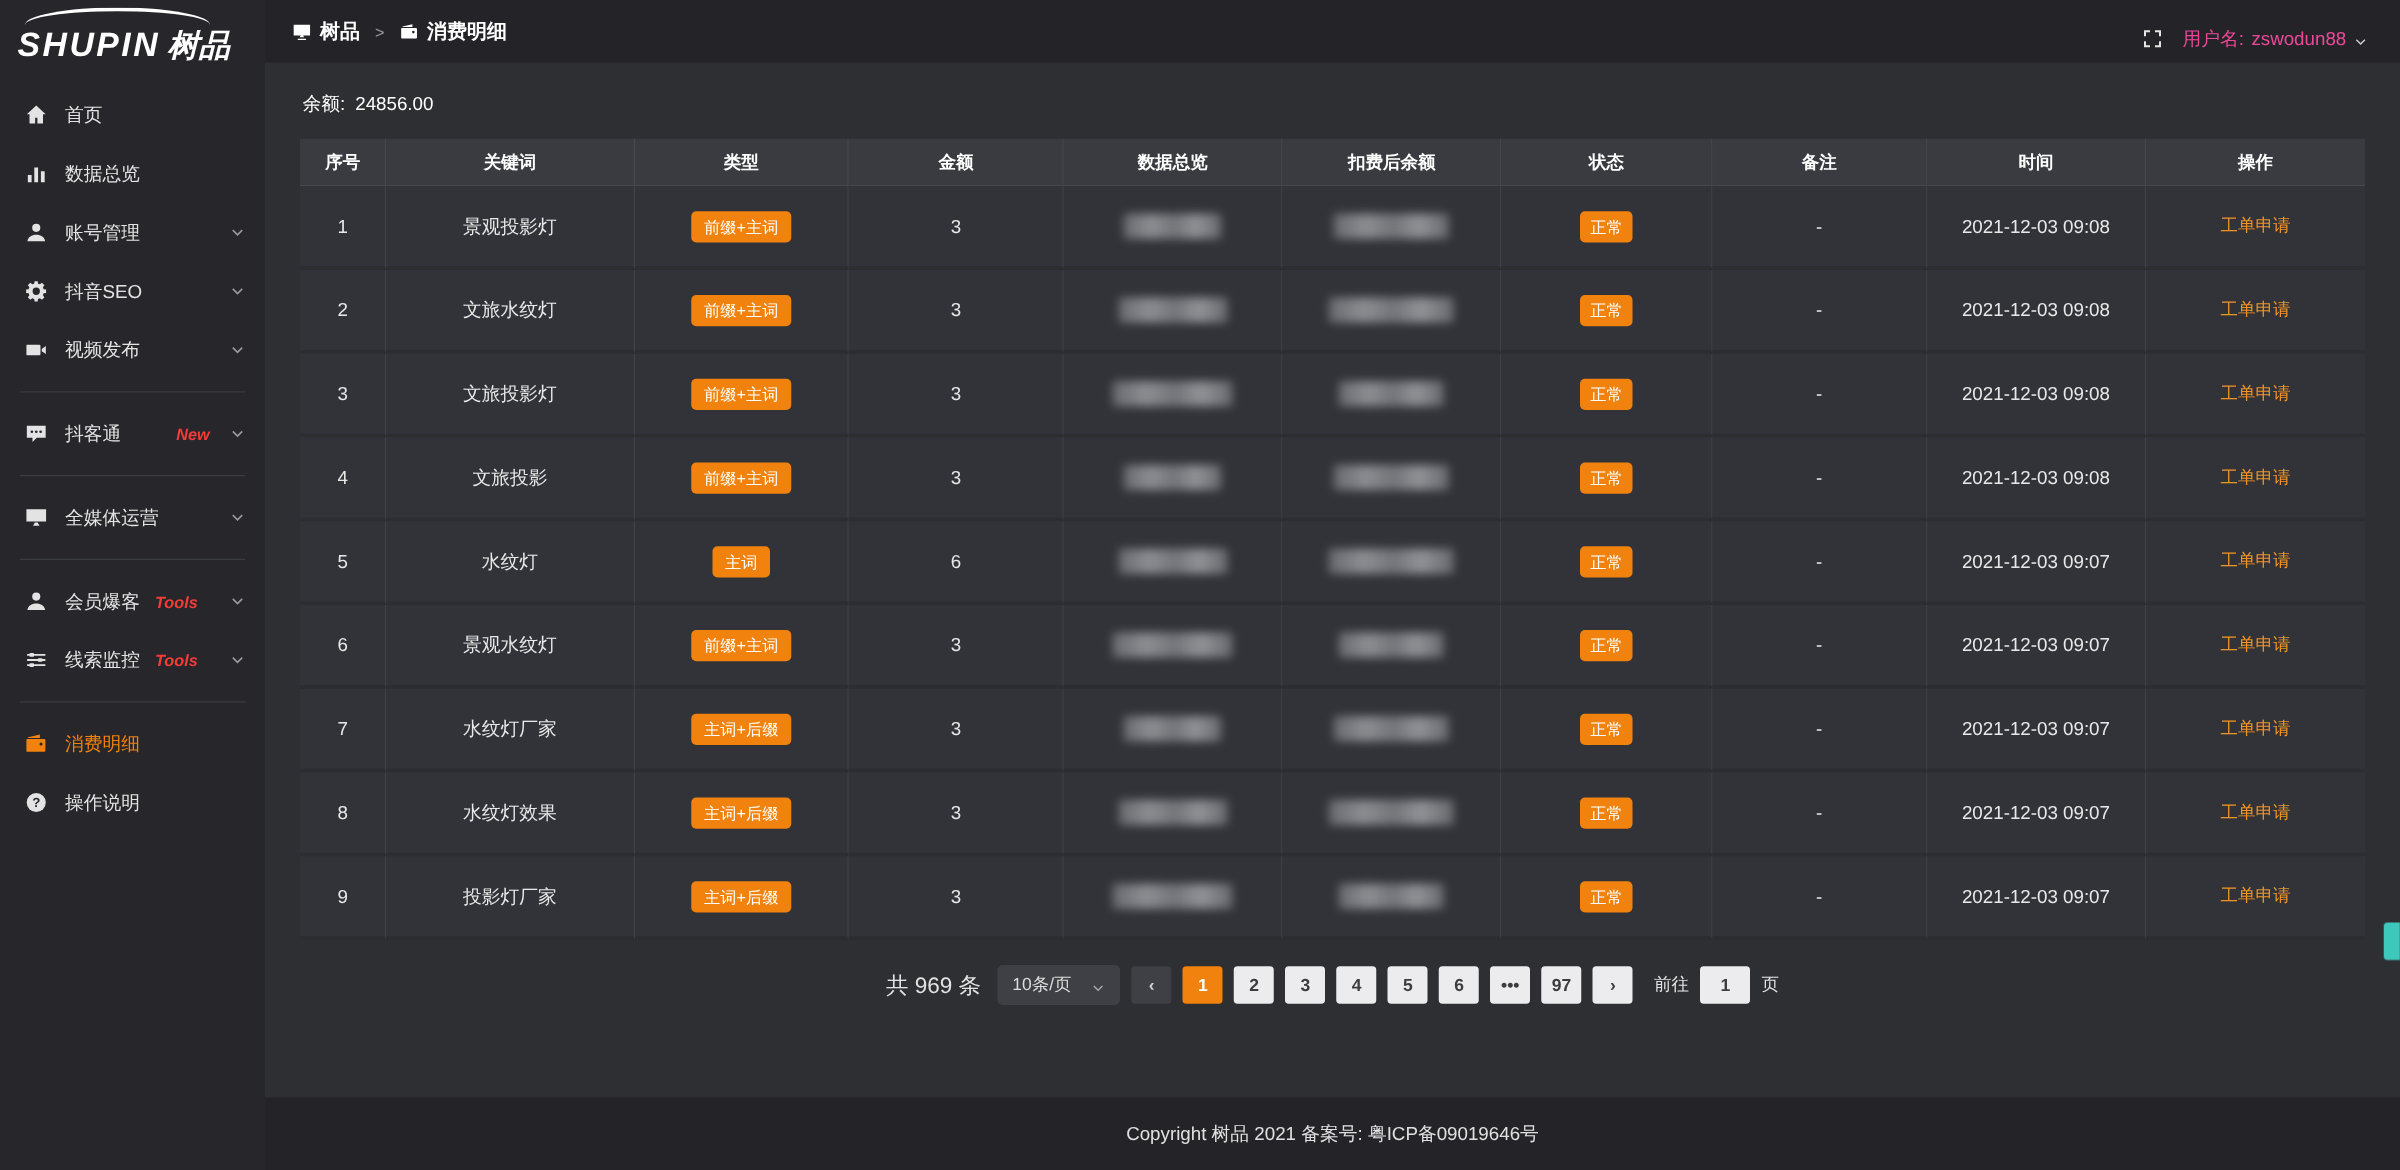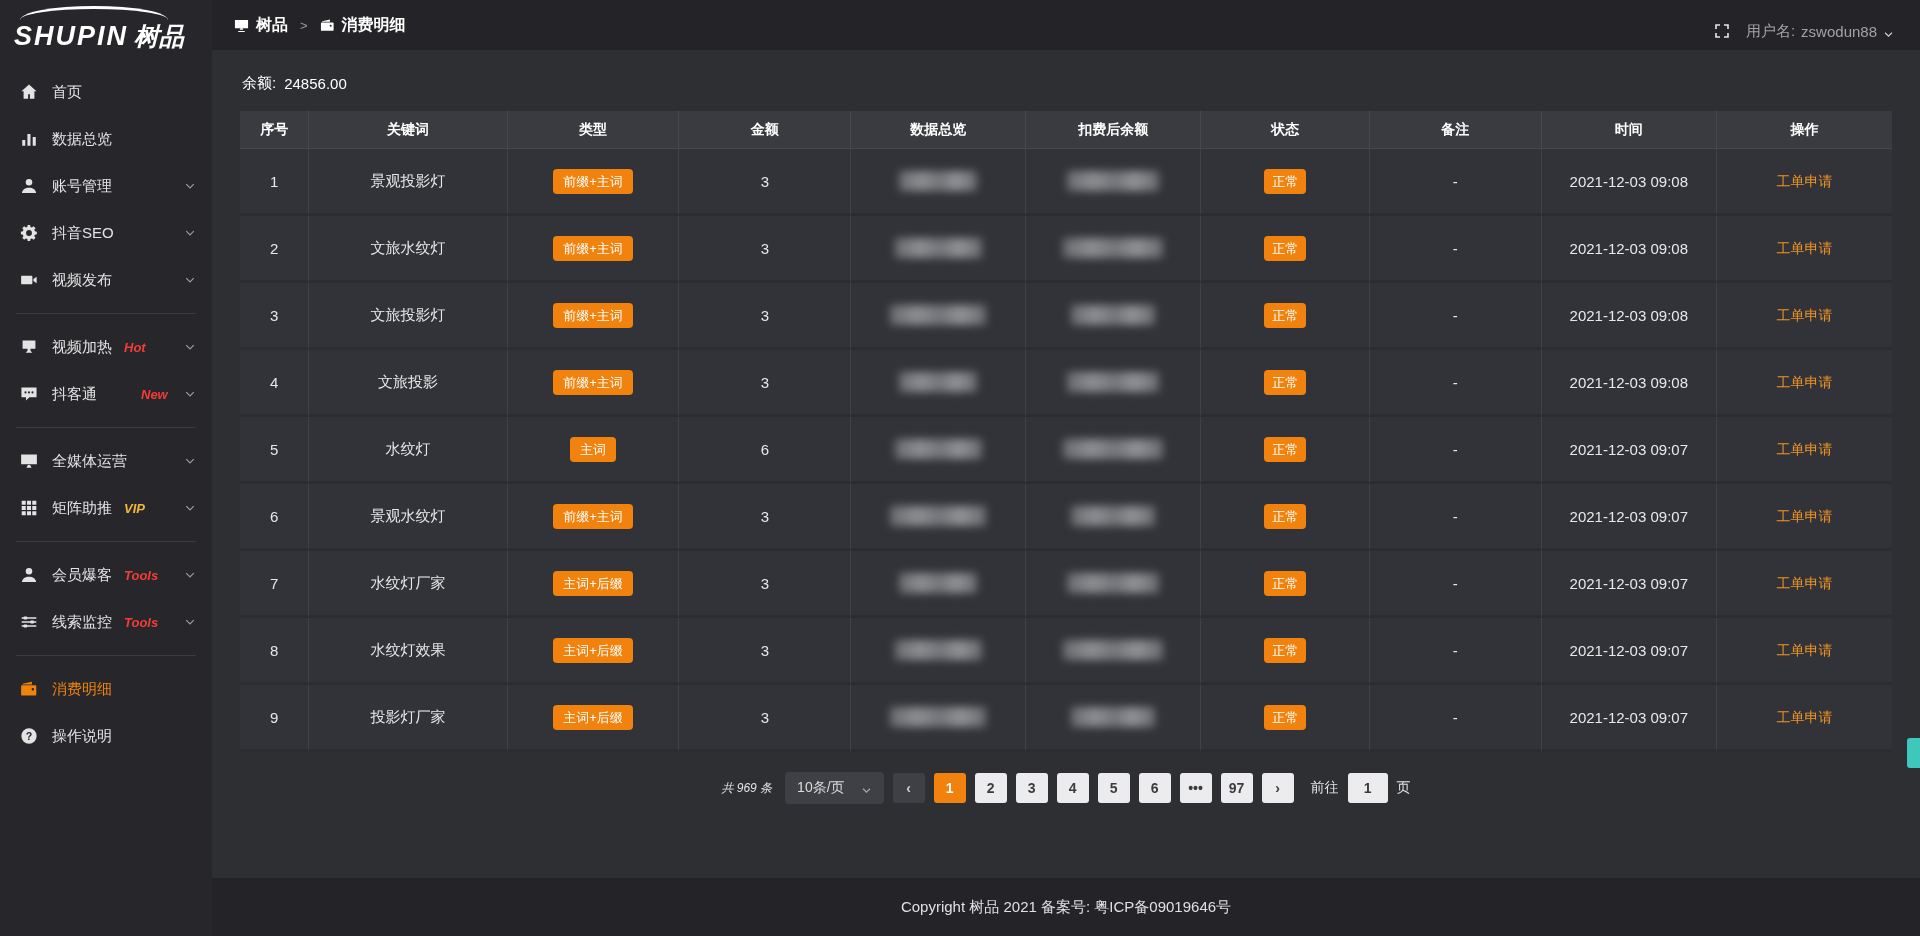--- a/index.html
+++ b/index.html
@@ -33,21 +33,21 @@
   
   .main-col { flex: 1; display: flex; flex-direction: column; min-width: 0; }
 
   .topbar { height: 50px; flex-shrink: 0; background: #242428; display: flex;
     align-items: center; justify-content: space-between; padding: 0 26px 0 22px; }
   .breadcrumb { display: flex; align-items: center; gap: 10px; font-size: 16px; font-weight: bold; color: #fff; }
   .bc-icon { width: 15px; height: 15px; display: inline-flex; }
   .bc-icon svg { width: 100%; height: 100%; fill: #fff; }
   .bc-item { display: flex; align-items: center; gap: 7px; cursor: pointer; }
   .bc-sep { color: #9a9a9e; font-size: 13px; font-weight: normal; padding: 0 2px; }
-  .topbar-right { display: flex; align-items: center; gap: 16px; font-size: 15px; color: #a3a3a3; margin-top: 12px; }
+  .topbar-right { display: flex; align-items: center; gap: 16px; font-size: 15px; color: #ec4899; margin-top: 12px; }
   .fs-icon { width: 16px; height: 16px; display: inline-flex; cursor: pointer; color: #e6e6e6; }
   .fs-icon svg { width: 100%; height: 100%; }
   .user-entry { display: flex; align-items: center; gap: 6px; cursor: pointer; }
   .user-chevron { width: 11px; height: 11px; color: #cfcfcf; }
   .user-chevron svg { width: 100%; height: 100%; }
 
   .content { flex: 1; padding: 20px 28px 0; overflow: hidden; }
   .balance-row { display: flex; align-items: center; gap: 8px; padding: 4px 2px 18px; }
   .balance-label { font-size: 15px; font-weight: normal; color: #fff; }
   .balance-value { font-size: 15px; font-weight: normal; color: #fff; }
@@ -62,21 +62,21 @@
   tbody td:last-child { border-right: none; }
   .badge { display: inline-block; background: #f0820d; color: #fff; font-size: 13px;
     padding: 6px 10px; border-radius: 4px; line-height: 1; }
   .badge-status { padding: 6px 8px; }
   .blur-block { height: 20px; margin: 0 auto; border-radius: 2px; opacity: .9; filter: blur(4px);
     background: linear-gradient(90deg,#6f7074,#97989c 28%,#7b7c80 52%,#9c9da1 74%,#6e6f73); }
   .action-link { color: #ef9426; font-size: 14px; cursor: pointer; text-decoration: none; }
 
   
   .pagination { display: flex; align-items: center; justify-content: center; gap: 9px; padding: 20px 0 0; }
-  .pg-total { color: #e2e2e2; font-size: 12px; margin-right: 4px; font-style: italic; }
+  .pg-total { color: #e2e2e2; font-size: 18px; margin-right: 4px; }
   .pg-size { display: flex; align-items: center; gap: 16px; background: #3f4045; color: #dcdcdc;
     border-radius: 4px; padding: 0 12px; height: 32px; font-size: 14px; cursor: pointer; }
   .pg-size .user-chevron { color: #a8a8ac; }
   .pg-btn { min-width: 32px; height: 30px; border: none; border-radius: 3px; background: #ececee;
     color: #3c3c40; font-size: 14px; font-weight: bold; cursor: pointer;
     display: inline-flex; align-items: center; justify-content: center; font-family: inherit; }
   .pg-btn.pg-prev { background: #3f4045; color: #cfcfcf; }
   .pg-btn.active { background: #f0820d; color: #fff; }
   .pg-goto { display: flex; align-items: center; gap: 9px; margin-left: 8px; color: #e2e2e2; font-size: 14px; }
   .pg-input { width: 40px; height: 30px; border: none; border-radius: 3px; background: #ececee;
@@ -161,34 +161,20 @@
     <span class="mi-chevron" style="display: inline-flex;">
             <svg viewBox="0 0 16 16">
               <polyline points="3,5.5 8,10.5 13,5.5" fill="none" stroke="currentColor" stroke-width="1.7"></polyline>
             </svg>
           </span>
   </div>
         <div class="menu-divider"></div>
         <div class="menu-item">
     <span class="mi-icon">
             <svg viewBox="0 0 16 16">
-              <path d="M2.3 2.3h11.4v7.2H2.3zM6.7 9.5h2.6v1.9l1.7 1.8H5l1.7-1.8z"></path>
-            </svg>
-          </span>
-    <span class="mi-label">视频加热</span>
-    <span class="mi-tag" style="display: inline; color: rgb(244, 59, 56);">Hot</span>
-    <span class="mi-chevron" style="display: inline-flex;">
-            <svg viewBox="0 0 16 16">
-              <polyline points="3,5.5 8,10.5 13,5.5" fill="none" stroke="currentColor" stroke-width="1.7"></polyline>
-            </svg>
-          </span>
-  </div>
-        <div class="menu-item">
-    <span class="mi-icon">
-            <svg viewBox="0 0 16 16">
               <path d="M1.3 2.3h13.4v8.6H8.4l-3.1 2.9v-2.9H1.3z"></path>
               <circle cx="4.9" cy="6.6" r=".95" fill="#27272b"></circle>
               <circle cx="8" cy="6.6" r=".95" fill="#27272b"></circle>
               <circle cx="11.1" cy="6.6" r=".95" fill="#27272b"></circle>
             </svg>
           </span>
     <span class="mi-label">抖客通</span>
     <span class="mi-tag" style="display: inline; color: rgb(244, 59, 56); margin-left: 44px;">New</span>
     <span class="mi-chevron" style="display: inline-flex;">
             <svg viewBox="0 0 16 16">
@@ -198,34 +184,20 @@
   </div>
         <div class="menu-divider"></div>
         <div class="menu-item">
     <span class="mi-icon">
             <svg viewBox="0 0 16 16">
               <path d="M1 2.2h14v8.6H1zM5.7 13.9 7 11.5h2l1.3 2.4z"></path>
             </svg>
           </span>
     <span class="mi-label">全媒体运营</span>
 
-    <span class="mi-chevron" style="display: inline-flex;">
-            <svg viewBox="0 0 16 16">
-              <polyline points="3,5.5 8,10.5 13,5.5" fill="none" stroke="currentColor" stroke-width="1.7"></polyline>
-            </svg>
-          </span>
-  </div>
-        <div class="menu-item">
-    <span class="mi-icon">
-            <svg viewBox="0 0 16 16">
-              <path d="M1.5 1.5h3.6v3.6H1.5zM6.2 1.5h3.6v3.6H6.2zM10.9 1.5h3.6v3.6h-3.6zM1.5 6.2h3.6v3.6H1.5zM6.2 6.2h3.6v3.6H6.2zM10.9 6.2h3.6v3.6h-3.6zM1.5 10.9h3.6v3.6H1.5zM6.2 10.9h3.6v3.6H6.2zM10.9 10.9h3.6v3.6h-3.6z"></path>
-            </svg>
-          </span>
-    <span class="mi-label">矩阵助推</span>
-    <span class="mi-tag" style="display: inline; color: rgb(240, 183, 61);">VIP</span>
     <span class="mi-chevron" style="display: inline-flex;">
             <svg viewBox="0 0 16 16">
               <polyline points="3,5.5 8,10.5 13,5.5" fill="none" stroke="currentColor" stroke-width="1.7"></polyline>
             </svg>
           </span>
   </div>
         <div class="menu-divider"></div>
         <div class="menu-item">
     <span class="mi-icon">
             <svg viewBox="0 0 16 16">

